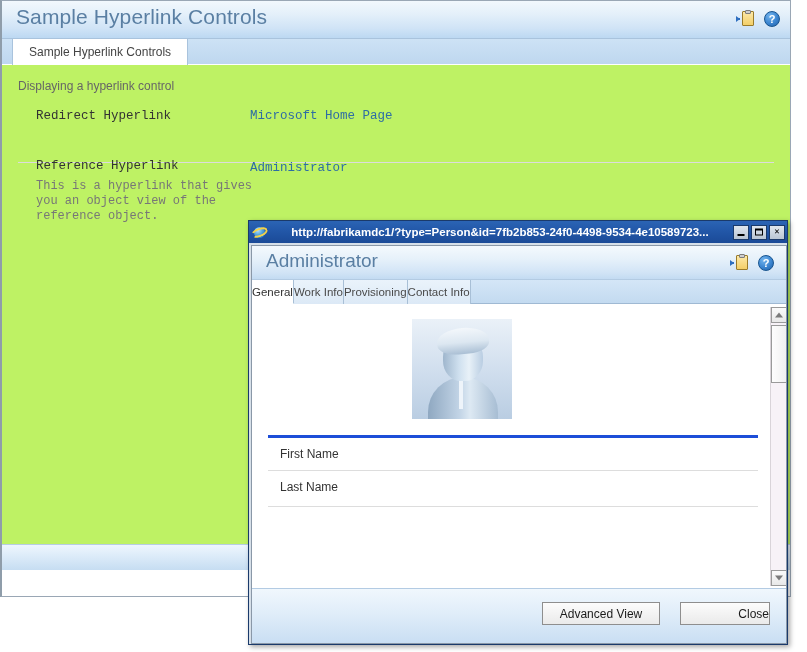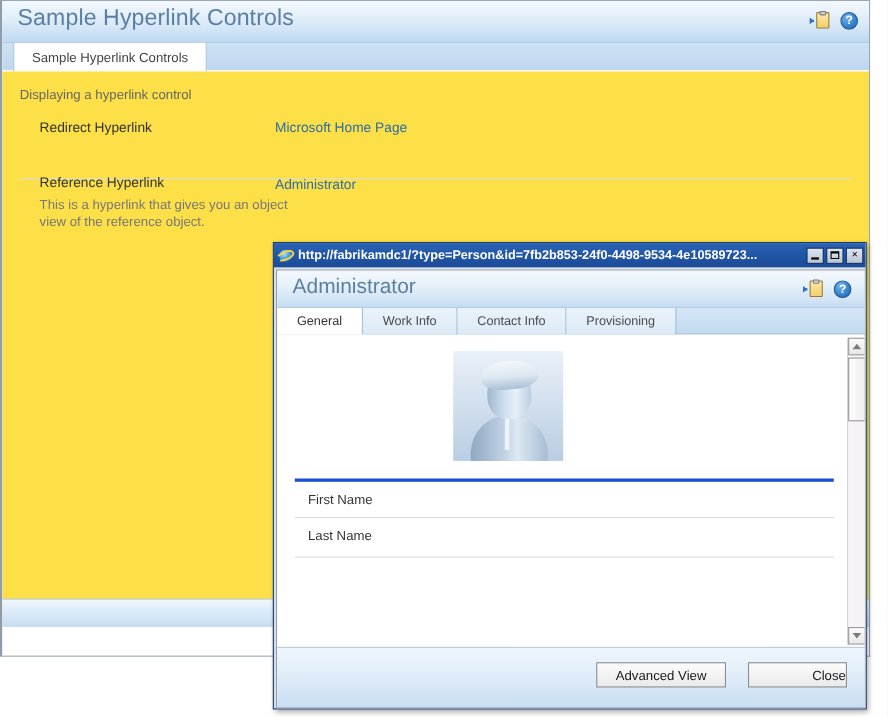--- a/index.html
+++ b/index.html
@@ -115,36 +115,37 @@
     border-bottom: none;
     border-top: none;
     font-size: 12px;
     color: #444444;
     line-height: 27px;
   }
 
   #main-body {
     position: relative;
     height: 505px;
-    background: #fde047;
+    background: #bef264;
     padding: 2px;
   }
 
   #intro-text {
     position: absolute;
     left: 16px; top: 14px;
     font-size: 12px;
     color: #666666;
   }
 
   .link-row {
     position: absolute;
     left: 16px;
     width: 756px;
     border-bottom: 1px solid #dcdcdc;
+    font-family: Liberation Mono, monospace;
   }
   #row-redirect { top: 42px; height: 56px; }
   #row-reference { top: 92px; height: 58px; border-bottom: none; }
 
   .link-row .label {
     position: absolute;
     left: 18px; top: 2px;
     font-size: 12.5px;
     color: #333333;
   }
@@ -220,20 +221,21 @@
   }
 
   #popup-url {
     flex: 1 1 auto;
     color: #ffffff;
     font-size: 11.5px;
     font-weight: bold;
     white-space: nowrap;
     overflow: hidden;
     text-overflow: clip;
+    text-align: center;
   }
 
   .win-buttons { display: flex; gap: 2px; flex: 0 0 auto; margin-left: 4px; }
   .win-btn {
     width: 16px; height: 15px;
     background: linear-gradient(to bottom, #dfe6ee, #b9c5d3);
     border: 1px solid #1a3a6b;
     position: relative;
   }
   .win-btn .g {
@@ -276,21 +278,21 @@
   #popup-tabstrip {
     position: relative;
     height: 24px;
     background: linear-gradient(to bottom, #d4e6f7, #c3daf0);
     border-bottom: 1px solid #9fb9d3;
   }
   .ptab {
     position: relative;
     float: left;
     height: 24px;
-    padding: 0 18px;
+    padding: 0 0;
     font-size: 11.5px;
     color: #4a4a4a;
     line-height: 25px;
     border-right: 1px solid #a8bfd6;
     background: linear-gradient(to bottom, #eaf3fb, #dce9f6);
   }
   .ptab.active {
     background: #ffffff;
     color: #333333;
     border-bottom: 1px solid #ffffff;
@@ -489,22 +491,22 @@
           <span class="board"></span>
           <span class="clip"></span>
         </div>
         <div class="help-icon">?</div>
       </div>
     </div>
 
     <div id="popup-tabstrip">
       <div class="ptab active">General</div>
       <div class="ptab">Work Info</div>
+      <div class="ptab">Provisioning</div>
       <div class="ptab">Contact Info</div>
-      <div class="ptab">Provisioning</div>
     </div>
 
     <div id="popup-content">
 
       <div id="avatar">
         <span class="body"></span>
         <span class="collar"></span>
         <span class="head"></span>
         <span class="hair"></span>
       </div>

